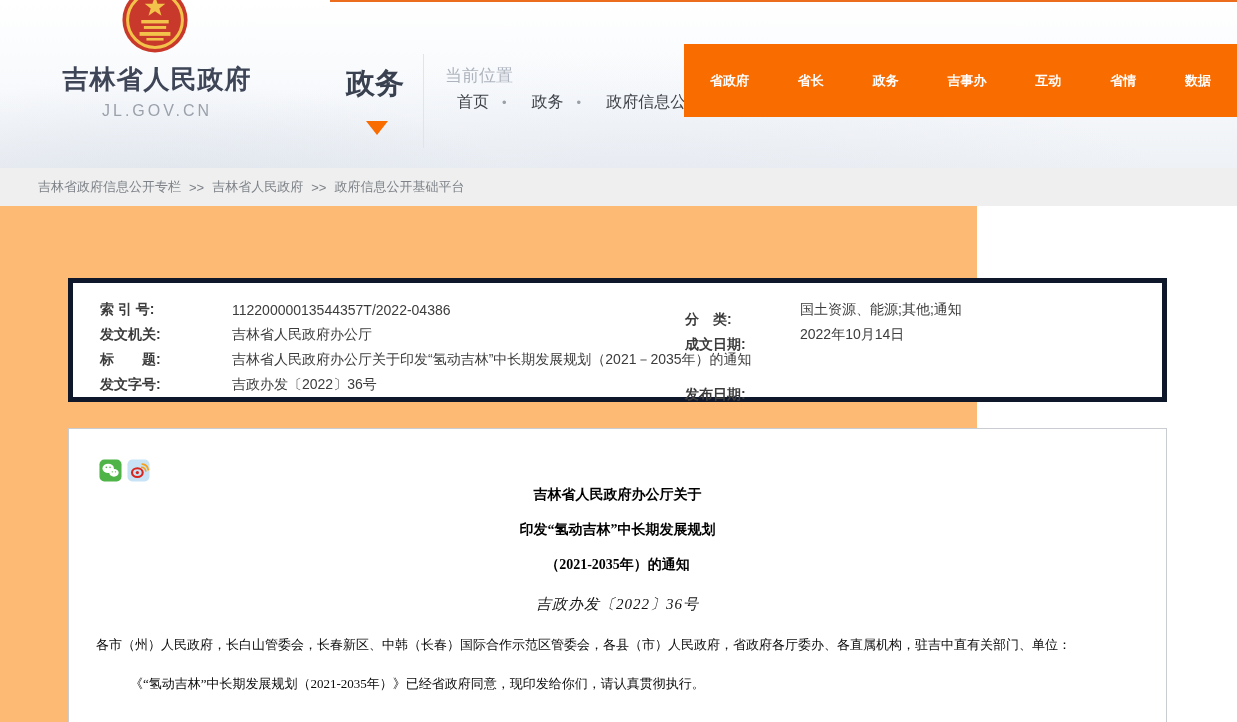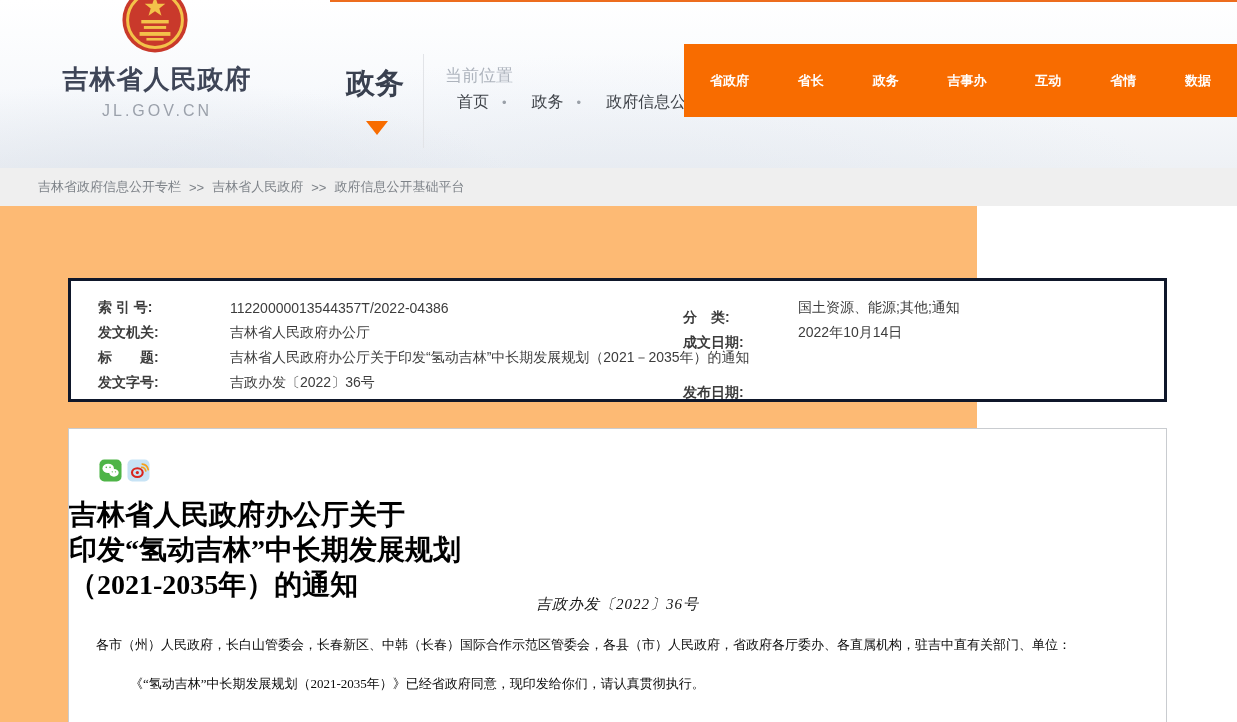--- a/index.html
+++ b/index.html
@@ -40,37 +40,37 @@
   .main-nav .nav-item { color:#fff; font-size:13px; font-weight:bold; white-space:nowrap; cursor:pointer; }
 
   
   .strip { position:absolute; left:0; top:168px; width:1237px; height:38px; background:#efefef;
            display:flex; align-items:center; padding-left:38px; font-size:13px; color:#7d8288; }
   .strip a { color:#7d8288; text-decoration:none; cursor:pointer; }
   .strip .ssep { margin:0 8px; }
 
   
   .meta-box { position:absolute; left:68px; top:278px; width:1099px; height:124px;
-              border:3px solid #0f172a; background:#fff; padding-top:14px; }
+              border:5px solid #0f172a; background:#fff; padding-top:14px; }
   .m-row { display:flex; align-items:center; height:25px; padding-left:27px;
            font-size:14px; color:#3c3c3c; }
   .m-label { font-weight:bold; width:132px; flex:none; white-space:pre; }
   .m-val1 { width:453px; flex:none; white-space:nowrap; }
   .m-label2 { font-weight:bold; width:115px; flex:none; white-space:pre;margin-top:20px; }
   .m-val2 { flex:1; white-space:nowrap; }
   .m-val-full { flex:1; white-space:nowrap; }
 
   
   .doc-box { position:absolute; left:68px; top:428px; width:1099px; height:420px;
              border:1px solid #c9ccd0; background:#fff; }
   .share { position:absolute; left:30px; top:30px; display:flex; gap:5px; }
   .share svg { display:block; cursor:pointer; }
-  .doc-title { position:absolute; left:0; top:68px; width:100%; 
+  .doc-title { position:absolute; left:0; top:48px; width:100%; text-align:center;
                font-family:"Liberation Serif","DejaVu Serif",serif; font-weight:bold;
-               font-size:28px; line-height:35px; color:#000; }
+               font-size:14px; line-height:35px; color:#000; }
   .doc-number { position:absolute; left:0; top:166px; width:100%; text-align:center;
                 font-family:"Liberation Serif","DejaVu Serif",serif; font-style:italic;
                 font-size:15px; color:#111; letter-spacing:1px; }
   .doc-body { position:absolute; left:27px; right:14px; top:196px;
               font-family:"Liberation Serif","DejaVu Serif",serif; font-size:13px;
               line-height:39px; color:#0a0a0a; text-align:justify; }
   .doc-body p.indent { text-indent:34px; }
 </style>
 </head>
 <body>

